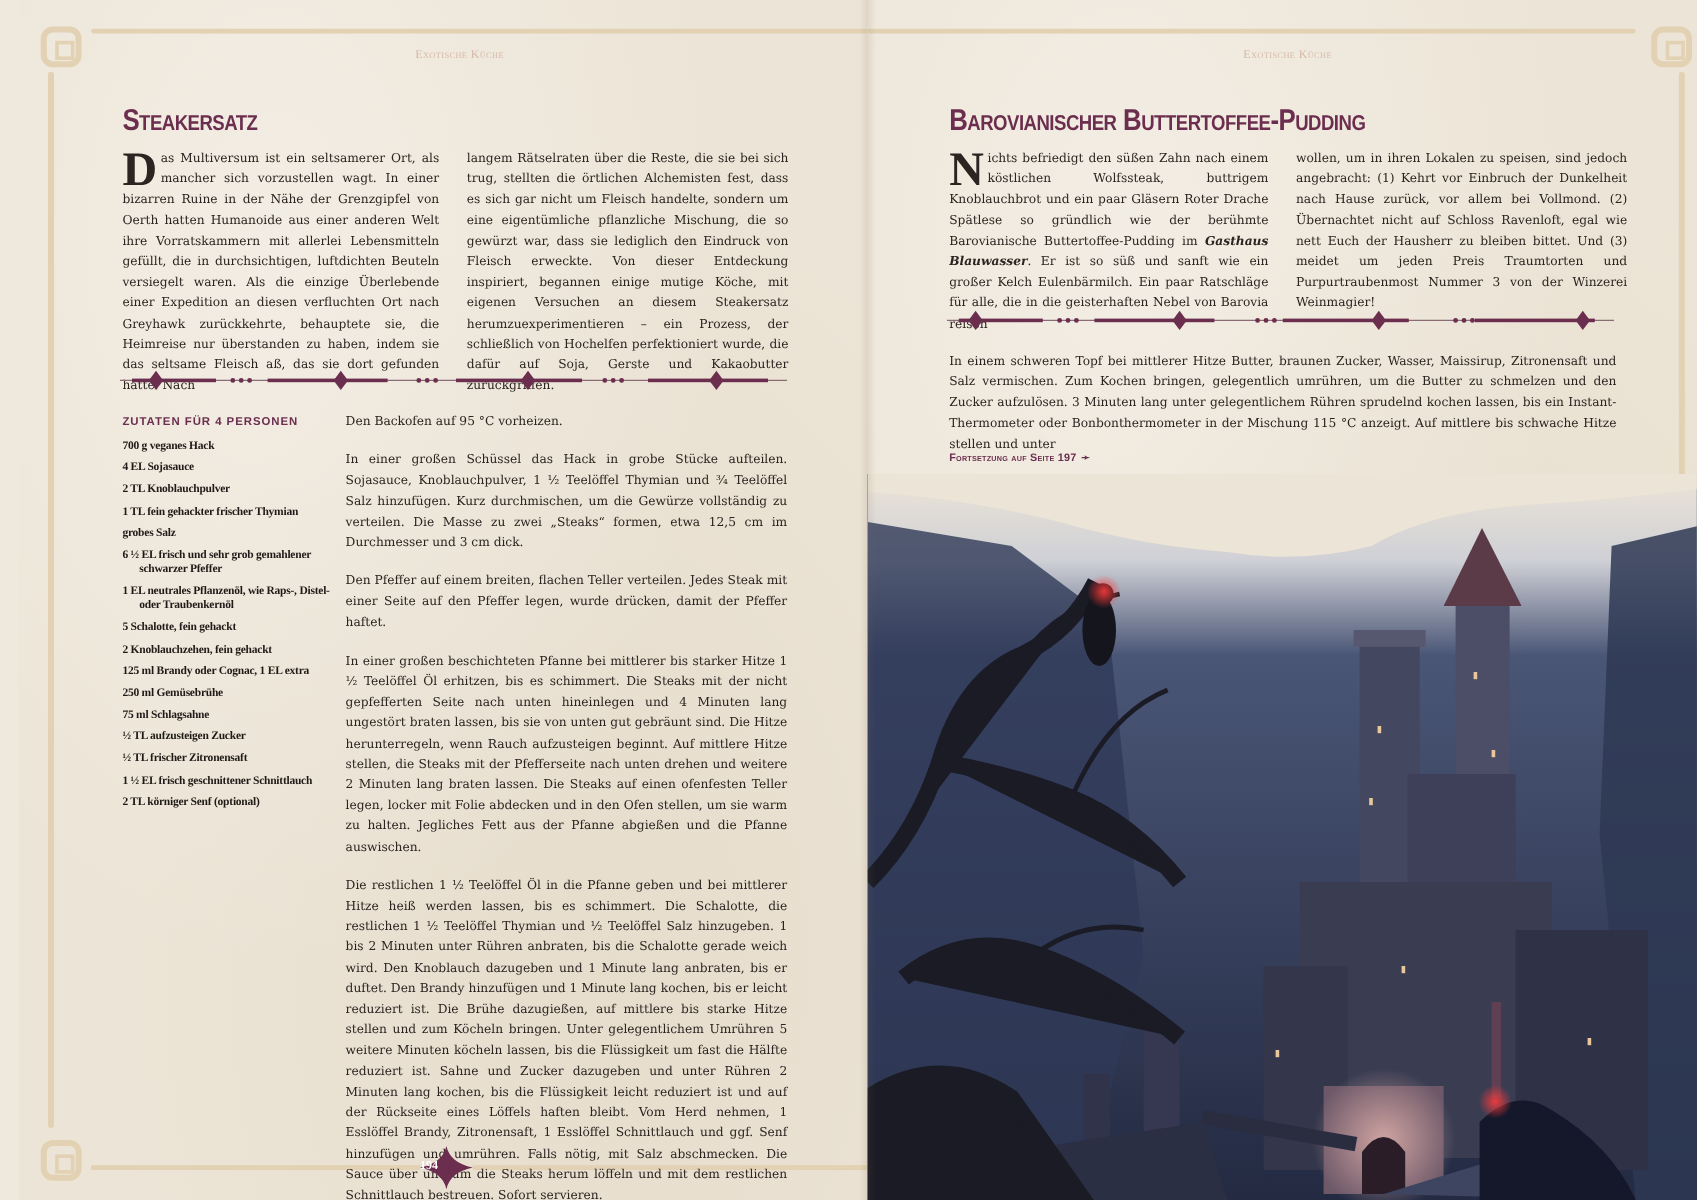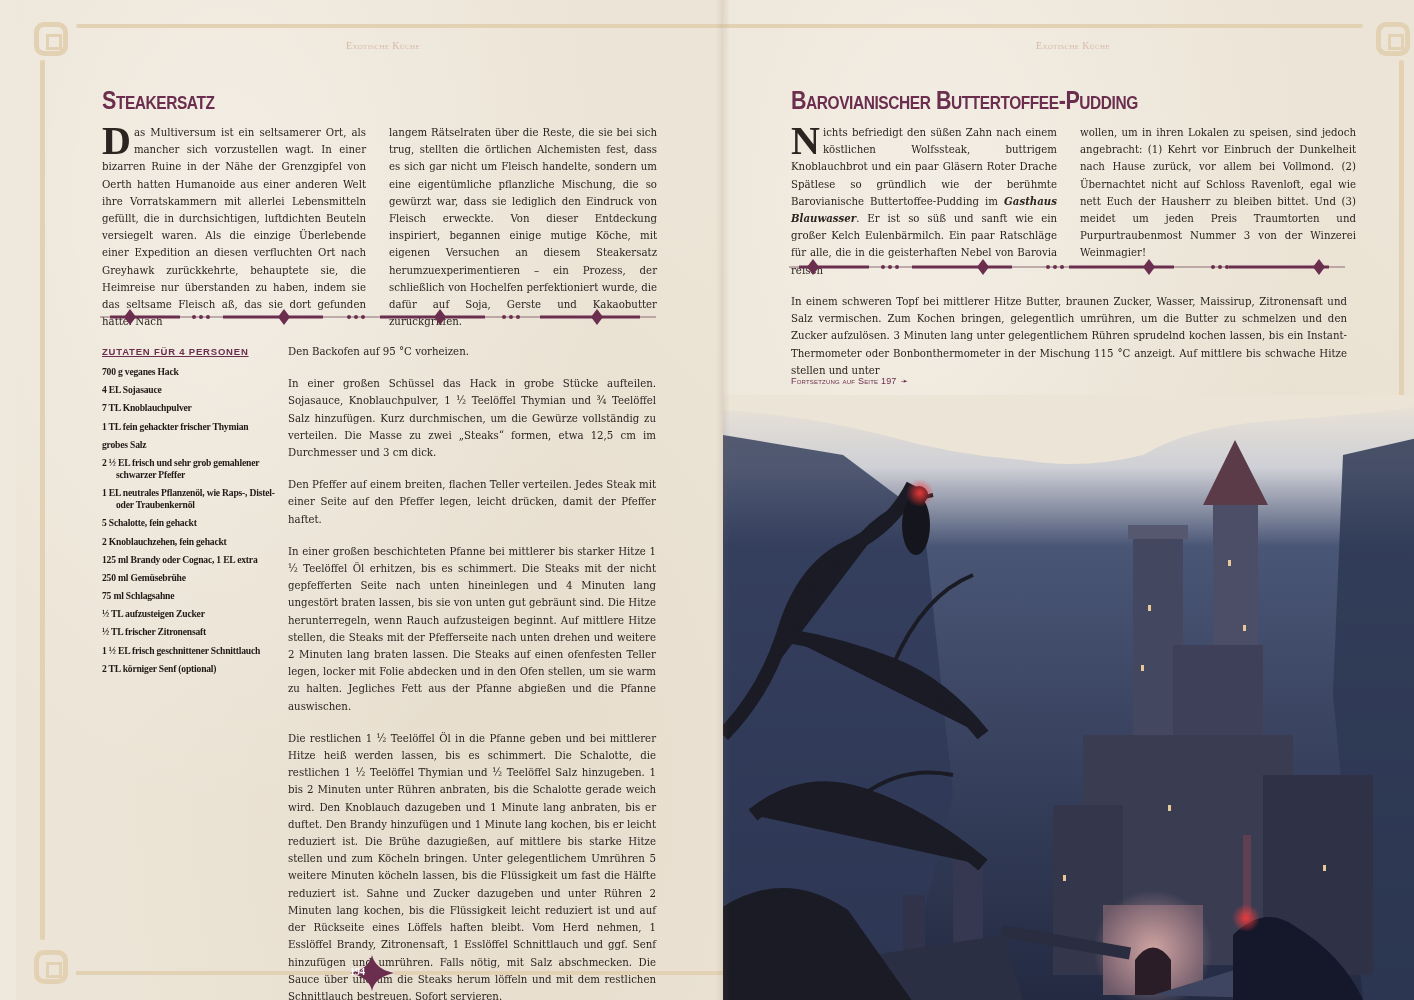--- a/index.html
+++ b/index.html
@@ -30,32 +30,32 @@
   .body-text { position:absolute; font-family:"DejaVu Serif", serif; font-size:10.2px; line-height:17.2px;
     color:#2b2420; text-align:justify; }
   .body-text p { margin:0 0 15px 0; }
   .drop { float:left; font-family:"Liberation Serif", serif; font-size:40px; line-height:32px; font-weight:bold;
     color:#2b2420; margin:1px 3px 0 0; }
 
   .divider { position:absolute; height:20px; }
   .divider svg { display:block; }
 
   .ing-head { position:absolute; left:86px; top:346px; font-family:"Liberation Sans", sans-serif; font-weight:bold;
-    font-size:9.5px; color:#6b2e4e; letter-spacing:0.8px;text-decoration:underline; }
+    font-size:9.5px; color:#6b2e4e; letter-spacing:0.8px; }
   .ing-list { position:absolute; left:86px; top:366px; width:175px; list-style:none; margin:0; padding:0;
     font-family:Liberation Serif, serif; font-size:9.6px; line-height:12px; color:#1f1a17; font-weight:bold; letter-spacing:-0.2px; }
   .ing-list li { margin:0 0 6.2px 0; padding-left:14px; text-indent:-14px; }
 
   .page-num { position:absolute; left:334px; top:955px; width:44px; height:36px; }
   .page-num svg { position:absolute; left:0; top:0; }
   .page-num span { position:absolute; left:0; top:11px; width:44px; text-align:left; font-family:"Liberation Serif", serif;
     font-size:10px; font-weight:bold; color:#fff; }
   .bottom-rule { position:absolute; top:971px; height:4px; background:#e2d2b3; }
 
-  .continue { position:absolute; left:775px; top:376px; font-family:"Liberation Sans", sans-serif; font-weight:normal;
+  .continue { position:absolute; left:775px; top:376px; font-family:"Liberation Sans", sans-serif; font-weight:bold;
     font-size:9px; color:#6b2e4e; font-variant:small-caps; letter-spacing:0.2px; }
   .continue .arrow { margin-left:4px; }
 
   .illustration { position:absolute; left:707px; top:395px; width:707px; height:605px; overflow:hidden;
     background:linear-gradient(180deg, #3b4765 0%, #34405e 35%, #2a3350 70%, #1c2237 100%); }
   .illustration svg { position:absolute; left:0; top:0; }
 </style>
 </head>
 <body>
 
@@ -100,40 +100,40 @@
             <circle cx="411" cy="10" r="2"></circle>
             <circle cx="418" cy="10" r="2"></circle>
         </g>
       </svg>
     </div>
 
     <div class="ing-head">ZUTATEN FÜR 4 PERSONEN</div>
     <ul class="ing-list">
       <li>700 g veganes Hack</li>
       <li>4 EL Sojasauce</li>
-      <li>7 TL Knoblauchpulver</li>
+      <li>2 TL Knoblauchpulver</li>
       <li>1 TL fein gehackter frischer Thymian</li>
       <li>grobes Salz</li>
-      <li>2 ½ EL frisch und sehr grob gemahlener schwarzer Pfeffer</li>
+      <li>6 ½ EL frisch und sehr grob gemahlener schwarzer Pfeffer</li>
       <li>1 EL neutrales Pflanzenöl, wie Raps-, Distel- oder Traubenkernöl</li>
       <li>5 Schalotte, fein gehackt</li>
       <li>2 Knoblauchzehen, fein gehackt</li>
       <li>125 ml Brandy oder Cognac, 1 EL extra</li>
       <li>250 ml Gemüsebrühe</li>
       <li>75 ml Schlagsahne</li>
       <li>½ TL aufzusteigen Zucker</li>
       <li>½ TL frischer Zitronensaft</li>
       <li>1 ½ EL frisch geschnittener Schnittlauch</li>
       <li>2 TL körniger Senf (optional)</li>
     </ul>
 
     <div class="body-text" style="left:272px; top:343px; width:368px;">
       <p>Den Backofen auf 95 °C vorheizen.</p>
       <p>In einer großen Schüssel das Hack in grobe Stücke aufteilen. Sojasauce, Knoblauchpulver, 1 ½ Teelöffel Thymian und ¾ Teelöffel Salz hinzufügen. Kurz durchmischen, um die Gewürze vollständig zu verteilen. Die Masse zu zwei „Steaks“ formen, etwa 12,5 cm im Durchmesser und 3 cm dick.</p>
-      <p>Den Pfeffer auf einem breiten, flachen Teller verteilen. Jedes Steak mit einer Seite auf den Pfeffer legen, leicht drücken, damit der Pfeffer haftet.</p>
+      <p>Den Pfeffer auf einem breiten, flachen Teller verteilen. Jedes Steak mit einer Seite auf den Pfeffer legen, wurde drücken, damit der Pfeffer haftet.</p>
       <p>In einer großen beschichteten Pfanne bei mittlerer bis starker Hitze 1 ½ Teelöffel Öl erhitzen, bis es schimmert. Die Steaks mit der nicht gepfefferten Seite nach unten hineinlegen und 4 Minuten lang ungestört braten lassen, bis sie von unten gut gebräunt sind. Die Hitze herunterregeln, wenn Rauch aufzusteigen beginnt. Auf mittlere Hitze stellen, die Steaks mit der Pfefferseite nach unten drehen und weitere 2 Minuten lang braten lassen. Die Steaks auf einen ofenfesten Teller legen, locker mit Folie abdecken und in den Ofen stellen, um sie warm zu halten. Jegliches Fett aus der Pfanne abgießen und die Pfanne auswischen.</p>
       <p>Die restlichen 1 ½ Teelöffel Öl in die Pfanne geben und bei mittlerer Hitze heiß werden lassen, bis es schimmert. Die Schalotte, die restlichen 1 ½ Teelöffel Thymian und ½ Teelöffel Salz hinzugeben. 1 bis 2 Minuten unter Rühren anbraten, bis die Schalotte gerade weich wird. Den Knoblauch dazugeben und 1 Minute lang anbraten, bis er duftet. Den Brandy hinzufügen und 1 Minute lang kochen, bis er leicht reduziert ist. Die Brühe dazugießen, auf mittlere bis starke Hitze stellen und zum Köcheln bringen. Unter gelegentlichem Umrühren 5 weitere Minuten köcheln lassen, bis die Flüssigkeit um fast die Hälfte reduziert ist. Sahne und Zucker dazugeben und unter Rühren 2 Minuten lang kochen, bis die Flüssigkeit leicht reduziert ist und auf der Rückseite eines Löffels haften bleibt. Vom Herd nehmen, 1 Esslöffel Brandy, Zitronensaft, 1 Esslöffel Schnittlauch und ggf. Senf hinzufügen und umrühren. Falls nötig, mit Salz abschmecken. Die Sauce über und um die Steaks herum löffeln und mit dem restlichen Schnittlauch bestreuen. Sofort servieren.</p>
     </div>
 
     <div class="page-num">
       <svg width="44" height="36" viewBox="0 0 44 36">
           <path d="M22 0 Q25 14 44 18 Q25 22 22 36 Q19 22 0 18 Q19 14 22 0Z" fill="#6b2e4e"></path>
         </svg>
       <span>194</span>
     </div>

